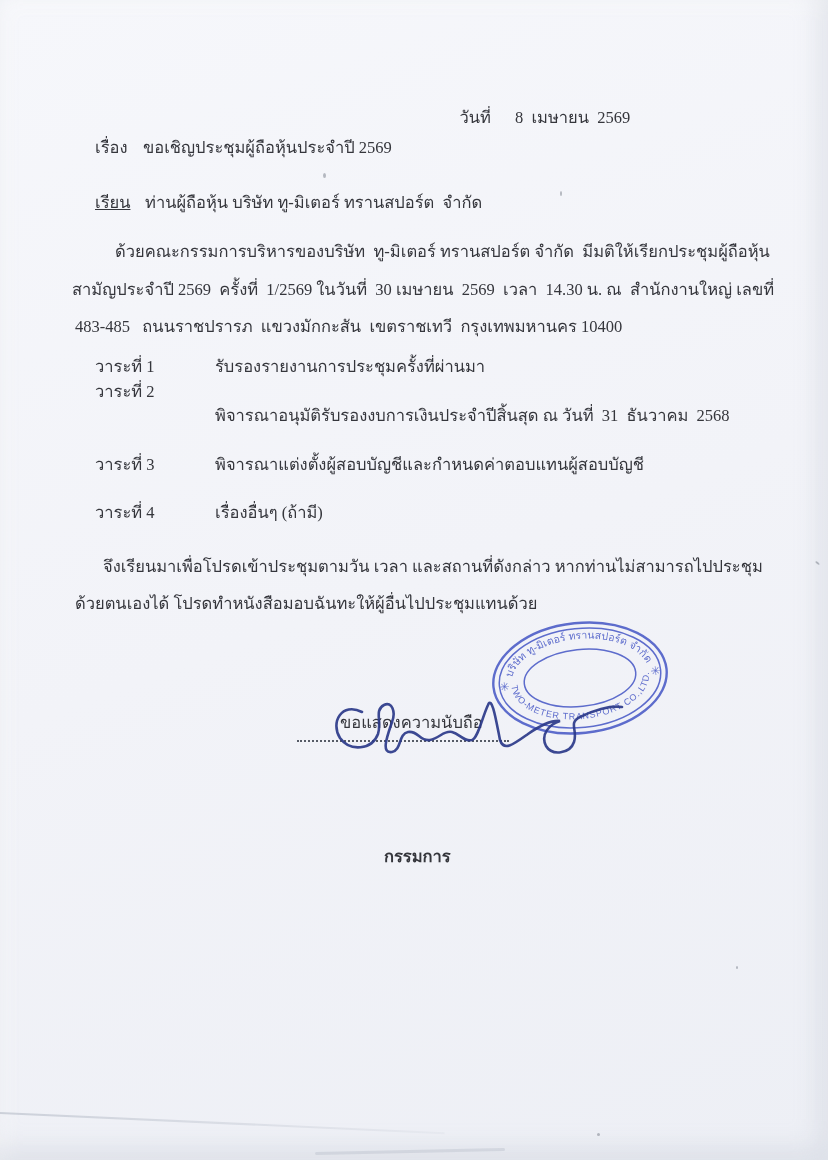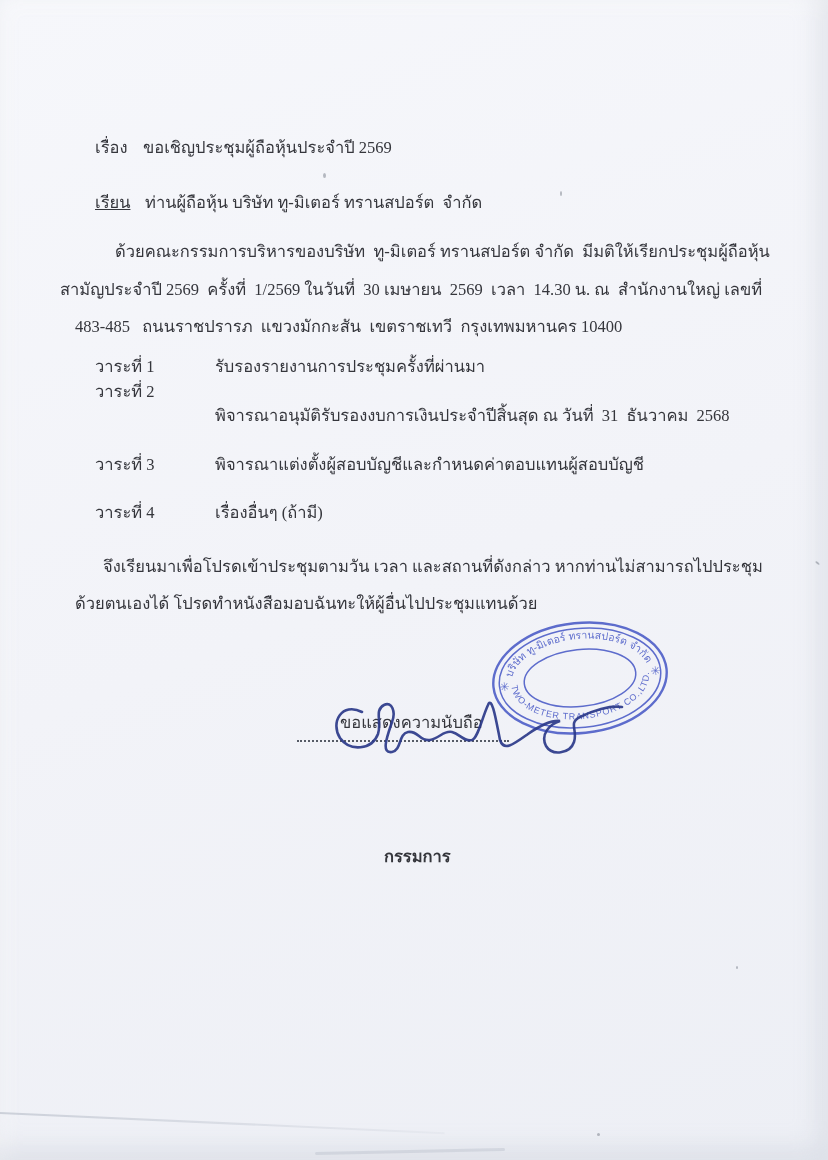--- a/index.html
+++ b/index.html
@@ -27,34 +27,37 @@
     border-bottom: 2px dotted #565b66;
     height: 0;
   }
   svg text { font-family: "Liberation Sans", "DejaVu Sans", sans-serif; }
 </style>
 </head>
 <body>
 
 <div class="page">
 
+  <div class="abs" style="left:443px; top:84px;">
+    <span class="lbl">วันที่</span><span class="lbl" style="margin-left:24px;">8  เมษายน  2569</span>
+  </div>
 
   <div>
     <span class="abs" style="left:95px; top:134px;">เรื่อง</span>
     <span class="abs" style="left:143px; top:134px;">ขอเชิญประชุมผู้ถือหุ้นประจำปี 2569</span>
   </div>
 
   <div>
     <span class="abs" style="left:95px; top:189px;text-decoration:underline;">เรียน</span>
     <span class="abs" style="left:145px; top:189px;font-family:Liberation Serif, serif;">ท่านผู้ถือหุ้น บริษัท ทู-มิเตอร์ ทรานสปอร์ต  จำกัด</span>
   </div>
 
   <div>
     <div class="abs" style="left:115px; top:238px;">ด้วยคณะกรรมการบริหารของบริษัท  ทู-มิเตอร์ ทรานสปอร์ต จำกัด  มีมติให้เรียกประชุมผู้ถือหุ้น</div>
-    <div class="abs" style="left:60px;  top:276px;font-family:Liberation Serif, serif;">สามัญประจำปี 2569  ครั้งที่  1/2569 ในวันที่  30 เมษายน  2569  เวลา  14.30 น. ณ  สำนักงานใหญ่ เลขที่</div>
+    <div class="abs" style="left:72px;  top:276px;font-family:Liberation Serif, serif;">สามัญประจำปี 2569  ครั้งที่  1/2569 ในวันที่  30 เมษายน  2569  เวลา  14.30 น. ณ  สำนักงานใหญ่ เลขที่</div>
     <div class="abs" style="left:75px;  top:313px;">483-485   ถนนราชปรารภ  แขวงมักกะสัน  เขตราชเทวี  กรุงเทพมหานคร 10400</div>
   </div>
 
   <div>
     <div>
       <span class="abs" style="left:95px;  top:353px;">วาระที่ 1</span>
       <span class="abs" style="left:215px; top:353px;">รับรองรายงานการประชุมครั้งที่ผ่านมา</span>
     </div>
     <div>
       <span class="abs" style="left:95px;  top:378px;">วาระที่ 2</span>

